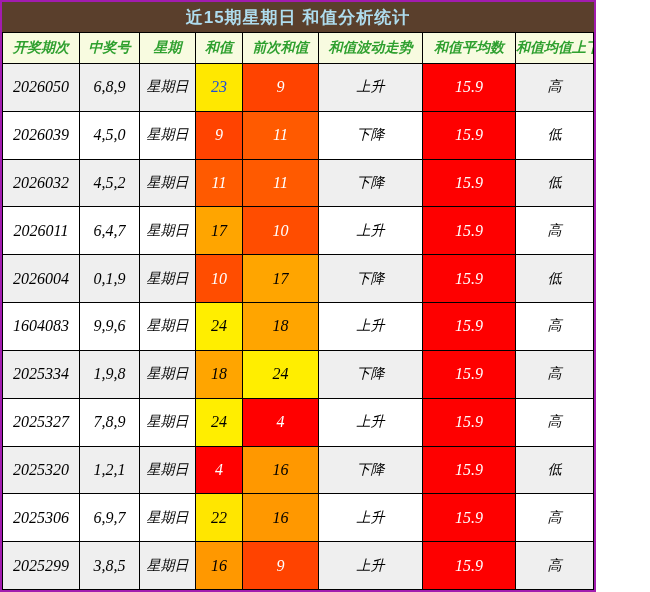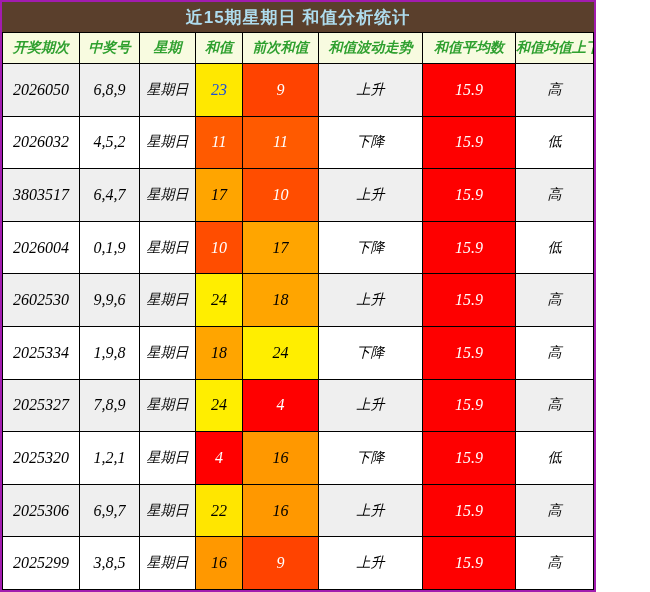--- a/index.html
+++ b/index.html
@@ -102,36 +102,46 @@
     <td class="num">2026050</td>
     <td class="num">6,8,9</td>
     <td class="cjk">星期日</td>
     <td class="num" style="background: rgb(255, 232, 0) !important; color: #1d4ed8;">23</td>
     <td class="num" style="background: rgb(255, 67, 0) !important; color: rgb(255, 255, 255);">9</td>
     <td class="cjk">上升</td>
     <td class="num avg" style="background: rgb(254, 0, 0) !important; color: rgb(255, 255, 255);">15.9</td>
     <td class="cjk">高</td>
   </tr>
 
+  <tr>
+    <td class="num">2026039</td>
+    <td class="num">4,5,0</td>
+    <td class="cjk">星期日</td>
+    <td class="num" style="background: rgb(255, 67, 0) !important; color: rgb(255, 255, 255);">9</td>
+    <td class="num" style="background: rgb(255, 90, 0) !important; color: rgb(255, 255, 255);">11</td>
+    <td class="cjk">下降</td>
+    <td class="num avg" style="background: rgb(254, 0, 0) !important; color: rgb(255, 255, 255);">15.9</td>
+    <td class="cjk">低</td>
+  </tr>
 
   <tr>
     <td class="num">2026032</td>
     <td class="num">4,5,2</td>
     <td class="cjk">星期日</td>
     <td class="num" style="background: rgb(255, 90, 0) !important; color: rgb(255, 255, 255);">11</td>
     <td class="num" style="background: rgb(255, 90, 0) !important; color: rgb(255, 255, 255);">11</td>
     <td class="cjk">下降</td>
     <td class="num avg" style="background: rgb(254, 0, 0) !important; color: rgb(255, 255, 255);">15.9</td>
     <td class="cjk">低</td>
   </tr>
 
 
 
   <tr>
-    <td class="num">3803517</td>
+    <td class="num">2026011</td>
     <td class="num">6,4,7</td>
     <td class="cjk">星期日</td>
     <td class="num" style="background: rgb(255, 165, 0) !important; color: rgb(0, 0, 0);">17</td>
     <td class="num" style="background: rgb(255, 77, 0) !important; color: rgb(255, 255, 255);">10</td>
     <td class="cjk">上升</td>
     <td class="num avg" style="background: rgb(254, 0, 0) !important; color: rgb(255, 255, 255);">15.9</td>
     <td class="cjk">高</td>
   </tr>
 
   <tr>
@@ -140,21 +150,21 @@
     <td class="cjk">星期日</td>
     <td class="num" style="background: rgb(255, 77, 0) !important; color: rgb(255, 255, 255);">10</td>
     <td class="num" style="background: rgb(255, 165, 0) !important; color: rgb(0, 0, 0);">17</td>
     <td class="cjk">下降</td>
     <td class="num avg" style="background: rgb(254, 0, 0) !important; color: rgb(255, 255, 255);">15.9</td>
     <td class="cjk">低</td>
   </tr>
 
 
   <tr>
-    <td class="num">2602530</td>
+    <td class="num">1604083</td>
     <td class="num">9,9,6</td>
     <td class="cjk">星期日</td>
     <td class="num" style="background: rgb(255, 238, 0) !important; color: rgb(0, 0, 0);">24</td>
     <td class="num" style="background: rgb(255, 165, 0) !important; color: rgb(0, 0, 0);">18</td>
     <td class="cjk">上升</td>
     <td class="num avg" style="background: rgb(254, 0, 0) !important; color: rgb(255, 255, 255);">15.9</td>
     <td class="cjk">高</td>
   </tr>
 
   <tr>

